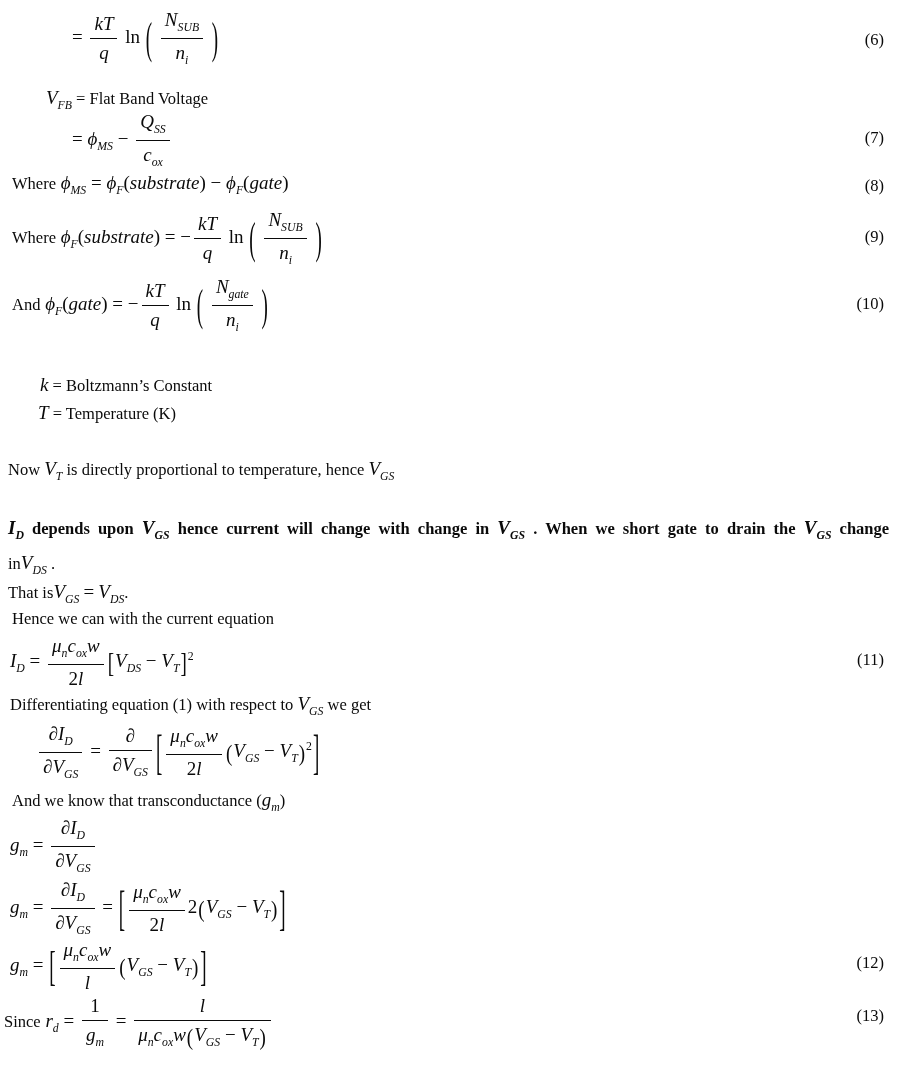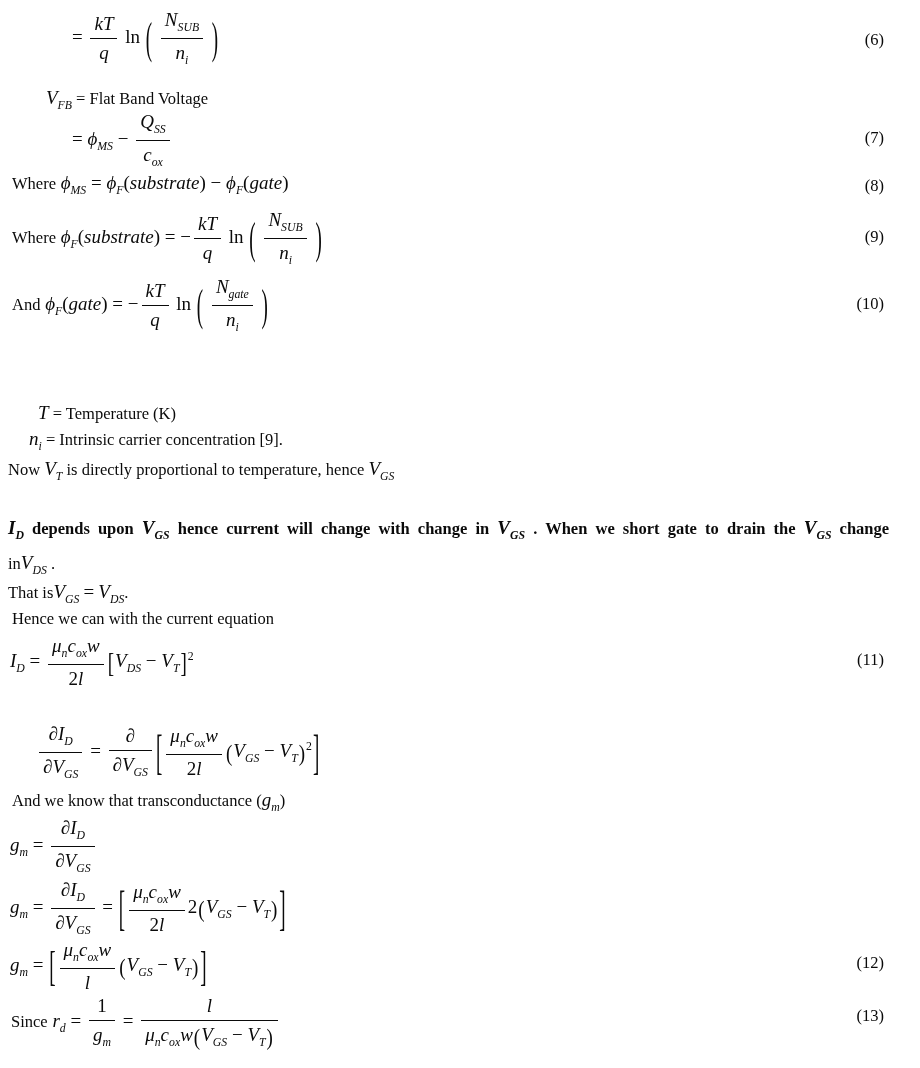--- a/index.html
+++ b/index.html
@@ -86,30 +86,30 @@
     <span>=</span>
     <span>−</span><span class="frac"><span class="num v">kT</span><span class="den v">q</span></span>
     <span>ln</span>
     <span class="bp p24">(</span>
     <span class="frac"><span class="num"><span class="v">N</span><span class="s">gate</span></span><span class="den"><span class="v">n</span><span class="s">i</span></span></span>
     <span class="bp p24">)</span>
   </div>
   <div class="eqnum" style="top:294px">(10)</div>
 
 
+  <div class="ln txt" style="left:40px;top:373px">
+    <span class="m v">k</span>
+    <span>= Boltzmann’s Constant</span>
+  </div>
 
   <div class="ln txt" style="left:38px;top:401px">
     <span class="m v">T</span>
     <span>= Temperature (K)</span>
   </div>
 
-  <div class="ln txt" style="left:29px;top:427px">
-    <span class="m"><span class="v">n</span><span class="s">i</span></span>
-    <span>= Intrinsic carrier concentration [9].</span>
-  </div>
 
   <div class="ln txt" style="left:8px;top:457px">
     <span>Now</span>
     <span class="m"><span class="v">V</span><span class="s">T</span></span>
     <span>is directly proportional to temperature, hence</span>
     <span class="m"><span class="v">V</span><span class="s">GS</span></span>
   </div>
 
 
   <div class="ln txt jst" style="left:8px;top:516px">
@@ -140,20 +140,25 @@
 
   <div class="ln" style="left:10px;top:634px">
     <span><span class="v">I</span><span class="s">D</span></span>
     <span>=</span>
     <span class="frac"><span class="num"><span class="v">μ</span><span class="s">n</span><span class="v">c</span><span class="s">ox</span><span class="v">w</span></span><span class="den"><span>2</span><span class="v">l</span></span></span><span class="bp b15">[</span><span><span class="v">V</span><span class="s">DS</span></span>
     <span>−</span>
     <span><span class="v">V</span><span class="s">T</span></span><span class="bp b15">]</span><span class="sup">2</span>
   </div>
   <div class="eqnum" style="top:650px">(11)</div>
 
+  <div class="ln txt" style="left:10px;top:692px">
+    <span>Differentiating equation (1) with respect to</span>
+    <span class="m"><span class="v">V</span><span class="s">GS</span></span>
+    <span>we get</span>
+  </div>
 
   <div class="ln" style="left:36px;top:722px">
     <span class="frac"><span class="num"><span class="v">∂</span><span class="v">I</span><span class="s">D</span></span><span class="den"><span class="v">∂</span><span class="v">V</span><span class="s">GS</span></span></span>
     <span>=</span>
     <span class="frac"><span class="num v">∂</span><span class="den"><span class="v">∂</span><span class="v">V</span><span class="s">GS</span></span></span><span class="bp b26">[</span><span class="frac"><span class="num"><span class="v">μ</span><span class="s">n</span><span class="v">c</span><span class="s">ox</span><span class="v">w</span></span><span class="den"><span>2</span><span class="v">l</span></span></span><span class="bp p13">(</span><span><span class="v">V</span><span class="s">GS</span></span>
     <span>−</span>
     <span><span class="v">V</span><span class="s">T</span></span><span class="bp p13">)</span><span class="sup">2</span><span class="bp b26">]</span>
   </div>
 
   <div class="ln txt" style="left:12px;top:788px">
@@ -178,21 +183,21 @@
 
   <div class="ln" style="left:10px;top:938px">
     <span><span class="v">g</span><span class="s">m</span></span>
     <span>=</span>
     <span class="bp b22">[</span><span class="frac"><span class="num"><span class="v">μ</span><span class="s">n</span><span class="v">c</span><span class="s">ox</span><span class="v">w</span></span><span class="den v">l</span></span><span class="bp p13">(</span><span><span class="v">V</span><span class="s">GS</span></span>
     <span>−</span>
     <span><span class="v">V</span><span class="s">T</span></span><span class="bp p13">)</span><span class="bp b22">]</span>
   </div>
   <div class="eqnum" style="top:953px">(12)</div>
 
-  <div class="ln" style="left:11px;top:994px">
+  <div class="ln" style="left:4px;top:994px">
     <span class="tw">Since</span>
     <span><span class="v">r</span><span class="s">d</span></span>
     <span>=</span>
     <span class="frac"><span class="num">1</span><span class="den"><span class="v">g</span><span class="s">m</span></span></span>
     <span>=</span>
     <span class="frac"><span class="num v">l</span><span class="den"><span class="v">μ</span><span class="s">n</span><span class="v">c</span><span class="s">ox</span><span class="v">w</span><span class="bp p13">(</span><span class="v">V</span><span class="s">GS</span> <span>−</span> <span class="v">V</span><span class="s">T</span><span class="bp p13">)</span></span></span>
   </div>
   <div class="eqnum" style="top:1006px">(13)</div>
 
 </div>

